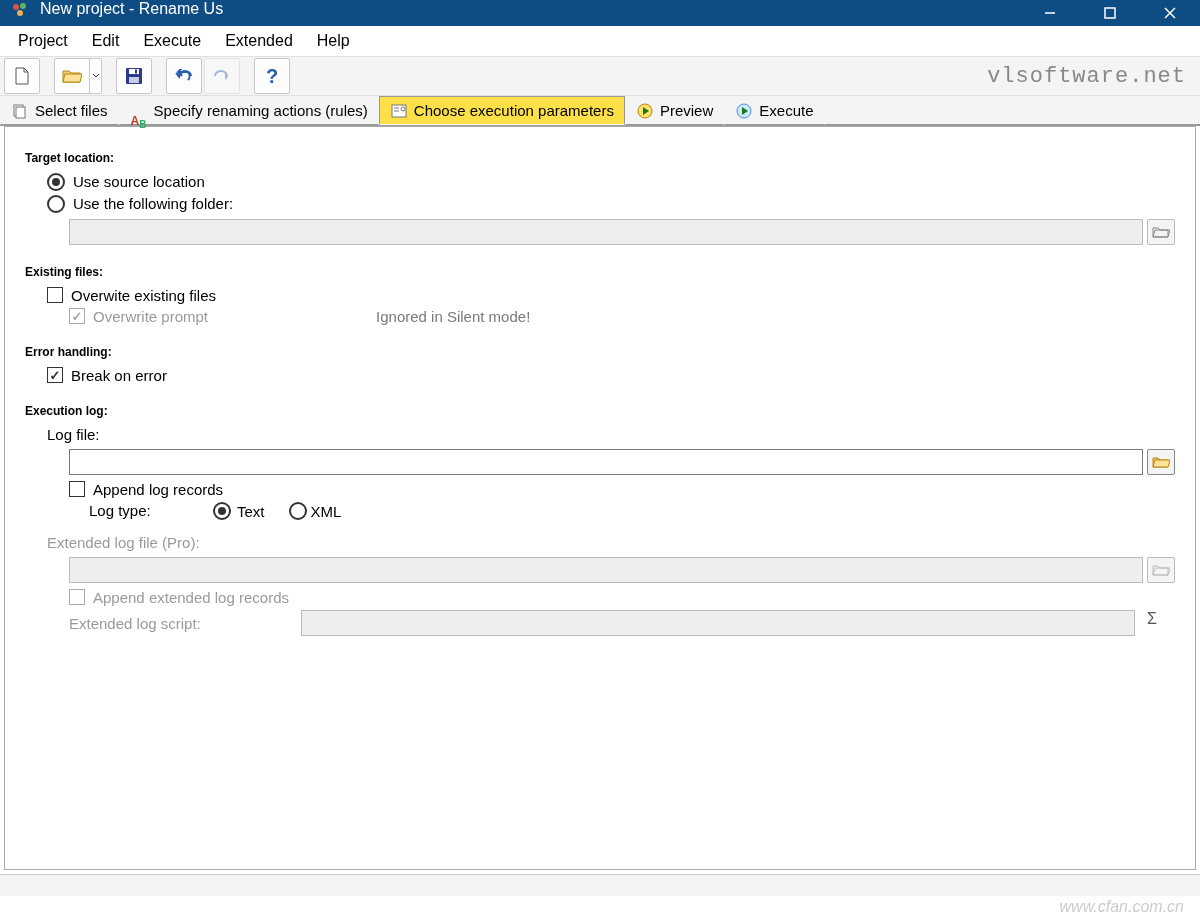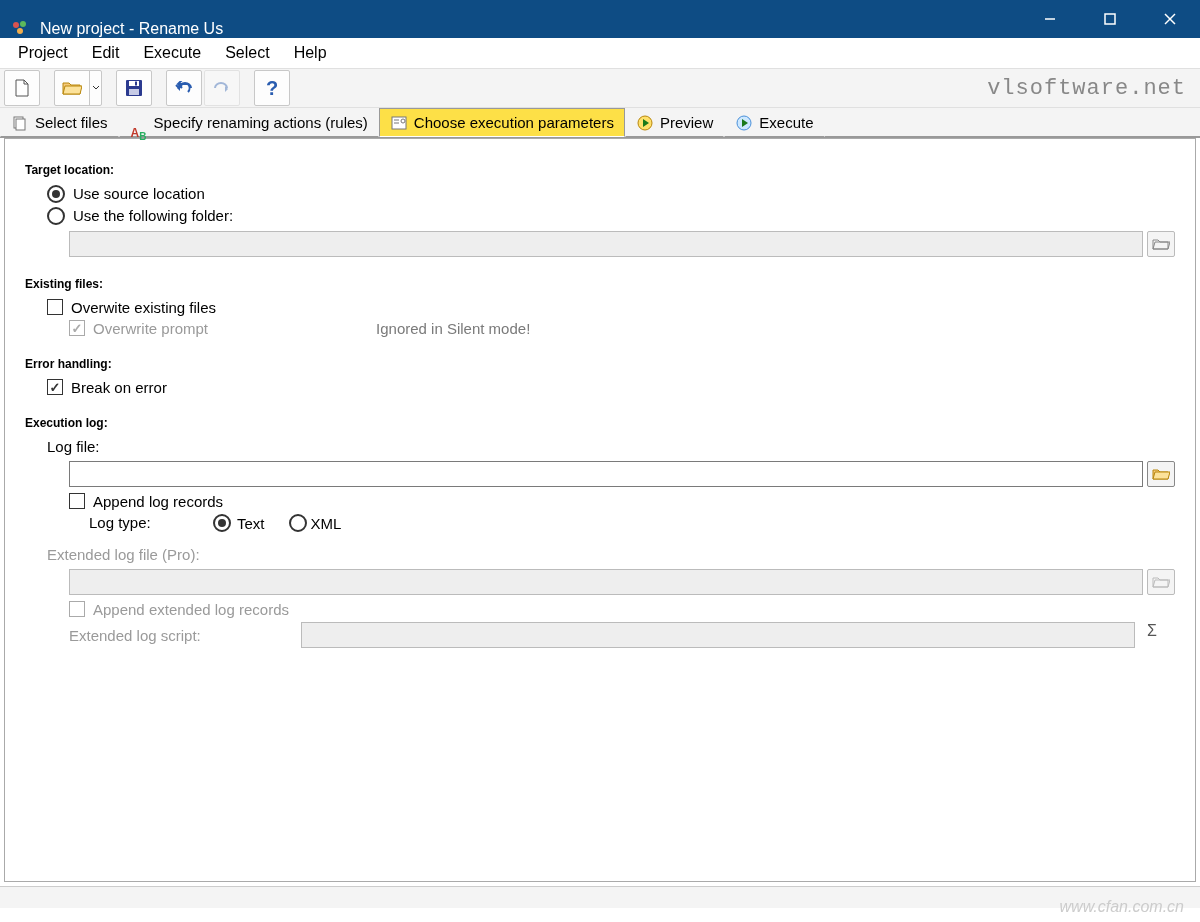--- a/index.html
+++ b/index.html
@@ -1,19 +1,19 @@
 <!DOCTYPE html>
 <html><head>
 <meta charset="utf-8">
 <style>
 * { box-sizing: border-box; margin: 0; padding: 0; }
 html, body { width: 1200px; height: 922px; overflow: hidden; font-family: "Segoe UI", Tahoma, sans-serif; font-size: 14px; background: #fff; }
 
 
-.titlebar { height: 38px; background: #0e4c84; color: #fff; display: flex; align-items: flex-end; }
+.titlebar { height: 26px; background: #0e4c84; color: #fff; display: flex; align-items: flex-start; }
 .titlebar .app-icon { width: 20px; height: 20px; margin: 0 10px 0 10px; display: inline-flex; align-items: center; justify-content: center; }
 .titlebar .title-text { font-size: 16px; }
 .titlebar .win-controls { margin-left: auto; display: flex; height: 100%; }
 .titlebar .win-btn { width: 60px; height: 100%; display: flex; align-items: center; justify-content: center; cursor: default; }
 .titlebar .win-btn svg { stroke: #fff; fill: none; }
 
 
 .menubar { height: 30px; display: flex; align-items: center; padding: 0 6px; border-bottom: 0; background: #fff; }
 .menubar .menu-item { padding: 4px 12px; font-size: 16px; cursor: default; }
 
@@ -90,21 +90,21 @@
           <line x1="11" y1="1" x2="1" y2="11" stroke-width="1.5"></line>
         </svg>
     </div>
   </div>
 </div>
 
 <div class="menubar">
   <span class="menu-item">Project</span>
   <span class="menu-item">Edit</span>
   <span class="menu-item">Execute</span>
-  <span class="menu-item">Select</span>
+  <span class="menu-item">Extended</span>
   <span class="menu-item">Help</span>
 </div>
 
 <div class="toolbar">
   <div class="tb-btn">
     <svg width="20" height="20" viewBox="0 0 20 20">
       <path d="M4 2 h8 l4 4 v12 h-12 z" fill="#fff" stroke="#555"></path>
       <path d="M12 2 v4 h4" fill="none" stroke="#555"></path>
     </svg>
   </div>

